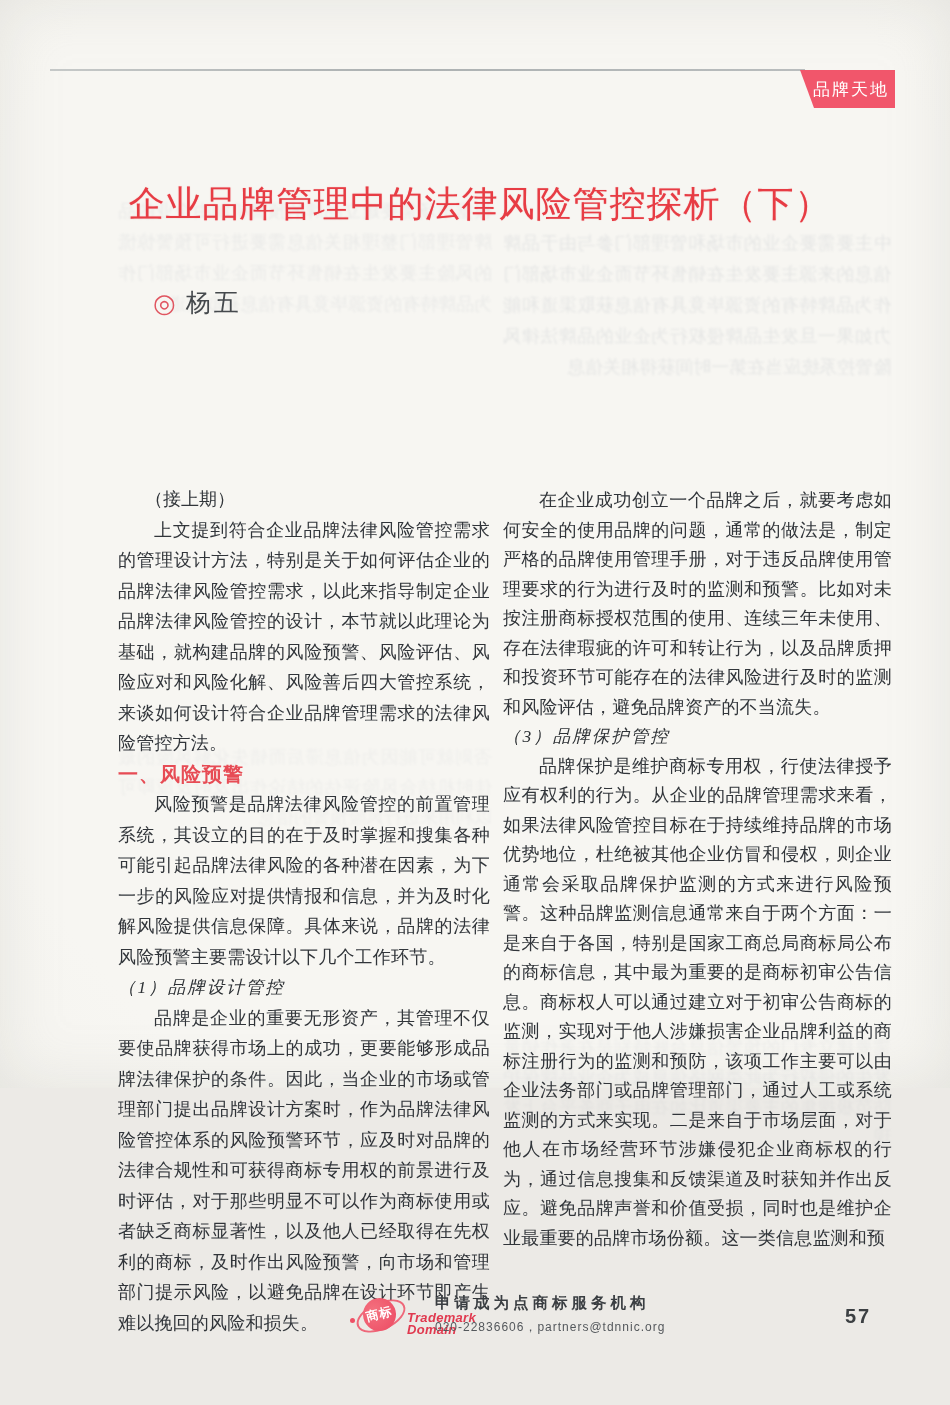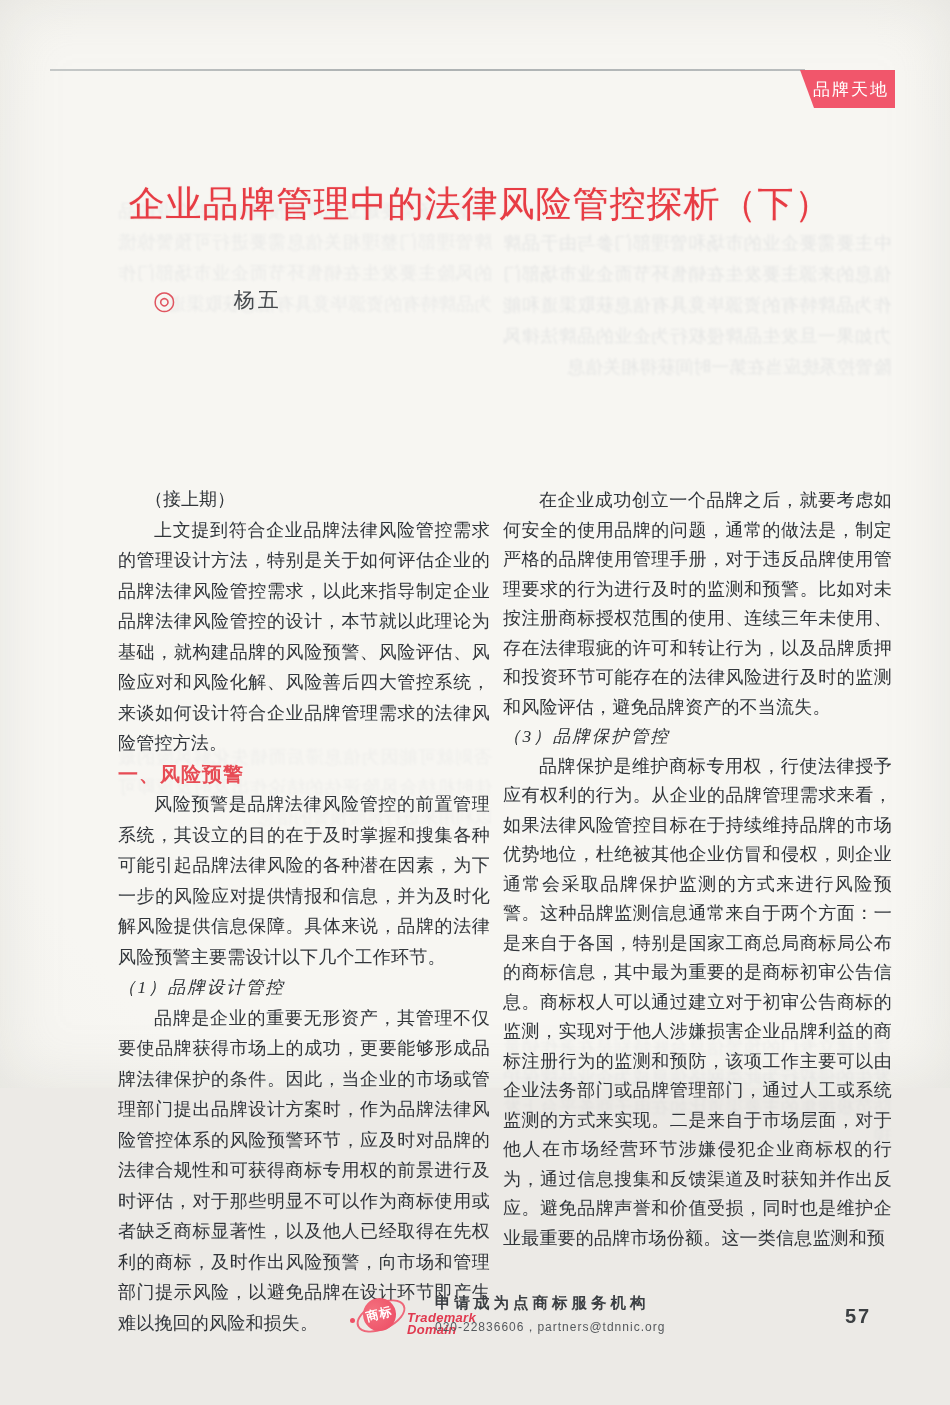--- a/index.html
+++ b/index.html
@@ -56,21 +56,21 @@
     text-shadow:0 0 1px rgba(231,60,68,.45);
   }
   .author{
     position:absolute;left:153px;top:286px;
     display:flex;align-items:center;gap:10px;
   }
   .author-mark{
     color:#e05560;font-size:26px;line-height:26px;font-weight:bold;
   }
   .author-name{
-    color:#45494d;font-size:21px;letter-spacing:3px;margin-left:48px;
+    color:#45494d;font-size:25px;letter-spacing:3px;
   }
   
   .col{position:absolute;color:#31353a;margin-top:16px;}
   .col p,.col h2,.col h3{margin:0;padding:0;}
   .col-left{left:118px;top:468px;width:372px;font-size:18px;line-height:30.5px;}
   .col-right{left:503px;top:470px;width:389px;font-size:18px;line-height:29.5px;}
   .cont-note{text-indent:1.5em;text-align:left;}
   .para{text-align:justify;text-indent:2em;letter-spacing:.2px;}
   .sec-heading{
     font-size:20px;font-weight:bold;color:#e74c55;

